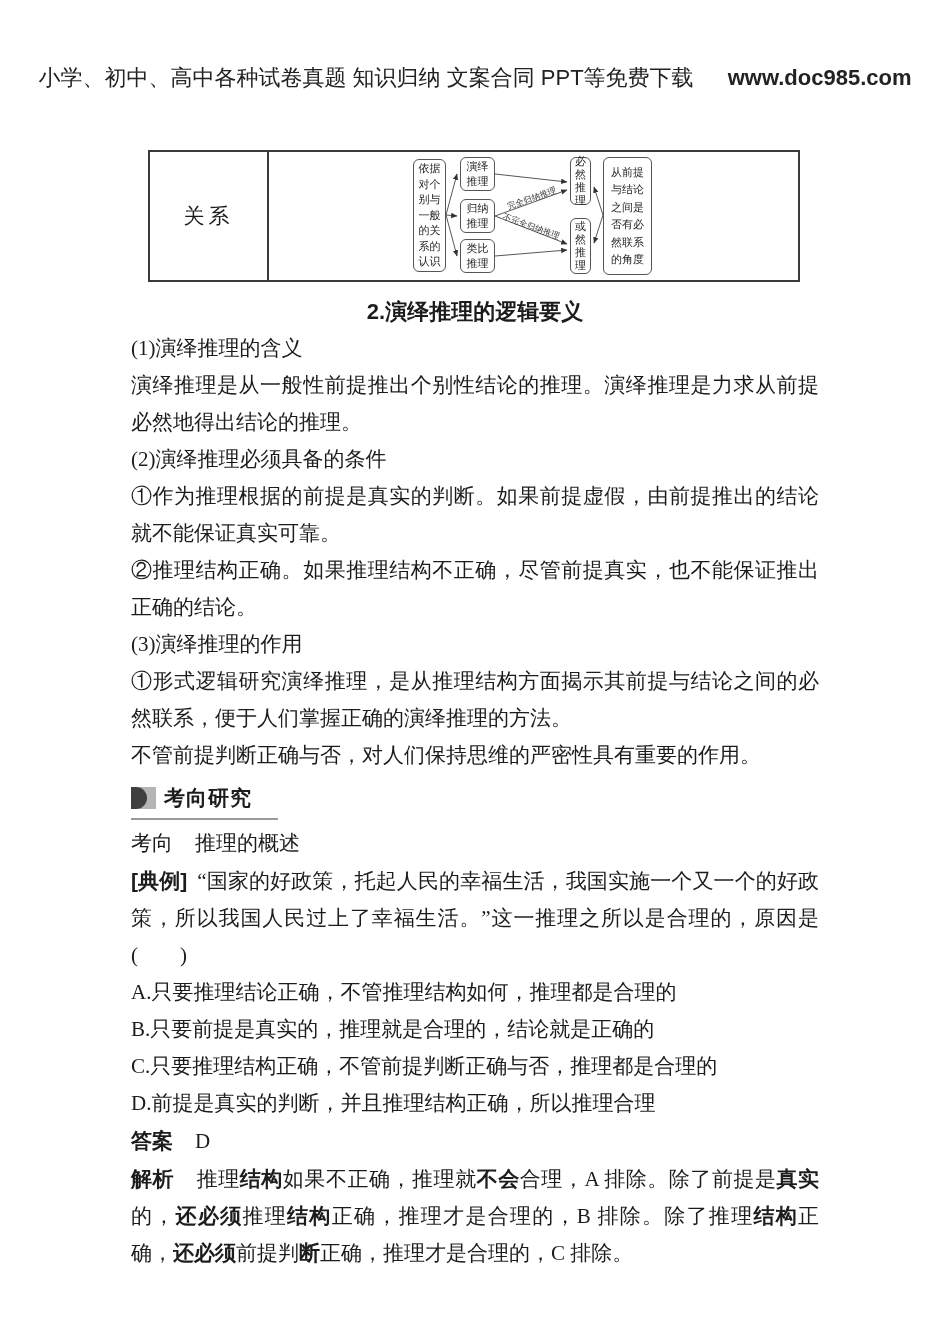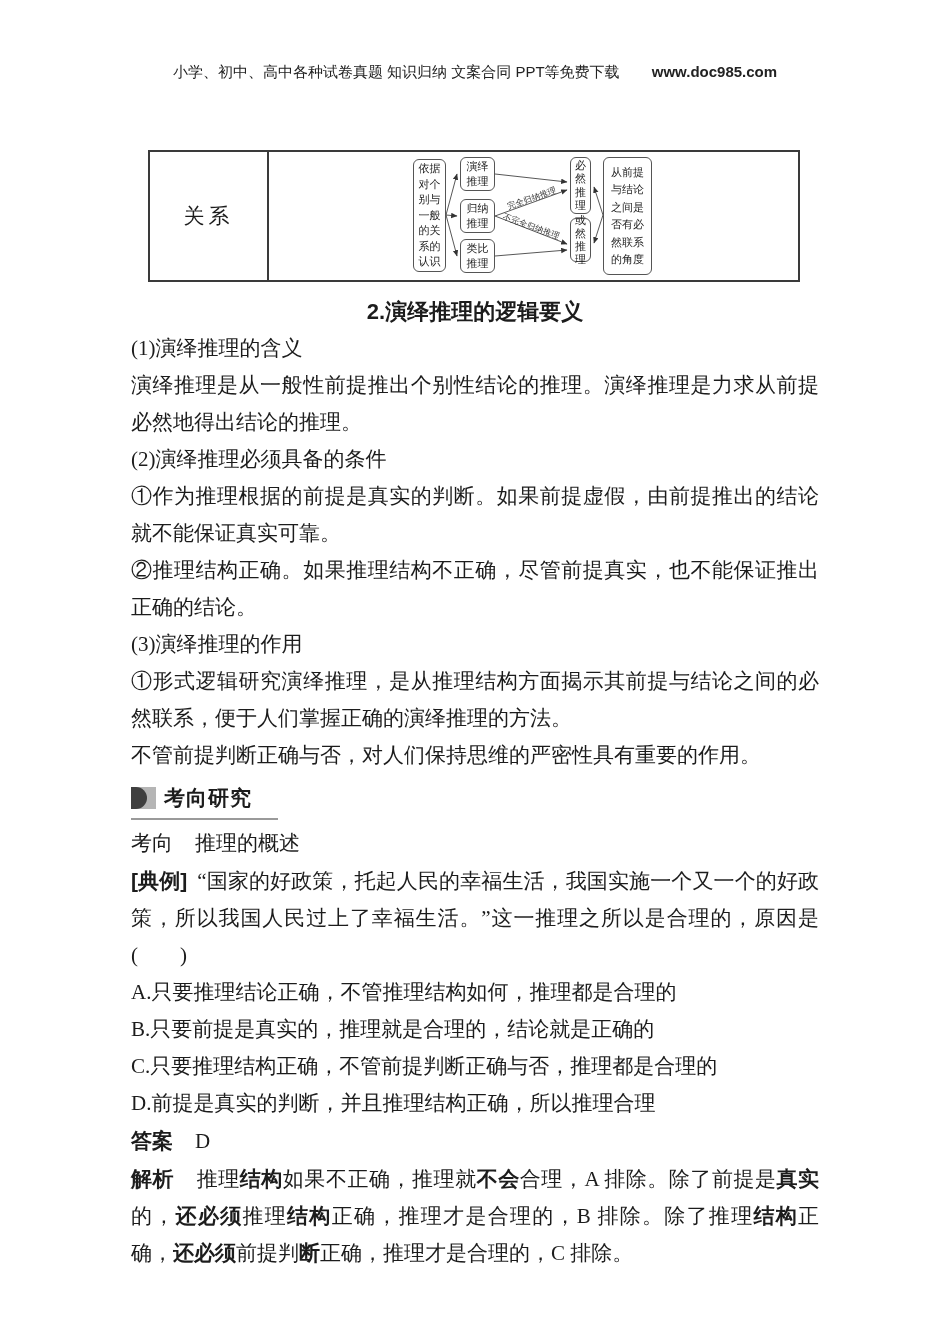--- a/index.html
+++ b/index.html
@@ -5,21 +5,21 @@
   * { margin:0; padding:0; box-sizing:border-box; }
   html,body { background:#e8e8e8; }
   .page {
     position:relative; width:950px; height:1344px; margin:0 auto;
     background:#ffffff; color:#1c1c1c; overflow:hidden;
     font-family:"Liberation Serif", serif;
   }
   
   .doc-header {
     position:absolute; top:63px; left:0; width:100%;
-    text-align:center; font-size:15px; color:#222;
+    text-align:center; font-size:22px; color:#222;
     font-family:"Liberation Sans", sans-serif;
   }
   .doc-header .site { font-weight:bold; margin-left:28px; }
 
   
   .content { position:absolute; left:131px; top:150px; width:688px; }
 
   
   .tbl { display:flex; width:652px; margin-left:17px; height:132px; border:2px solid #3a3a3a; background:#fff; }
   .tbl-label {
@@ -34,22 +34,22 @@
     position:absolute; border:1.2px solid #555; border-radius:6px; background:#fff;
     display:flex; align-items:center; justify-content:center; text-align:center;
   }
   .dbox .bt { display:block; word-break:break-all; text-align:center; }
   .bx-a  { left:2px;   top:4px;  width:33px; height:113px; line-height:15.5px; }
   .bx-a .bt { width:23px; }
   .bx-b1 { left:49px;  top:2px;  width:35px; height:34px; line-height:15px; }
   .bx-b2 { left:49px;  top:44px; width:35px; height:34px; line-height:15px; }
   .bx-b3 { left:49px;  top:84px; width:35px; height:34px; line-height:15px; }
   .bx-b1 .bt,.bx-b2 .bt,.bx-b3 .bt { width:23px; }
-  .bx-c1 { left:159px; top:2px;  width:21px; height:57px; line-height:13.2px; }
-  .bx-c2 { left:159px; top:63px; width:21px; height:44px; line-height:13.2px; }
+  .bx-c1 { left:159px; top:2px;  width:21px; height:48px; line-height:13.2px; }
+  .bx-c2 { left:159px; top:63px; width:21px; height:56px; line-height:13.2px; }
   .bx-c1 .bt,.bx-c2 .bt { width:12px; }
   .bx-d  { left:192px; top:2px;  width:49px; height:118px; line-height:17.5px; }
   .bx-d .bt { width:34px; }
   .edge-label {
     position:absolute; font-size:8.5px; color:#333; white-space:nowrap;
     text-align:center; transform-origin:center;
   }
   .lbl-complete   { left:84px; top:38px; width:74px; transform:rotate(-19deg); }
   .lbl-incomplete { left:78px; top:66px; width:84px; transform:rotate(20deg); }
 

